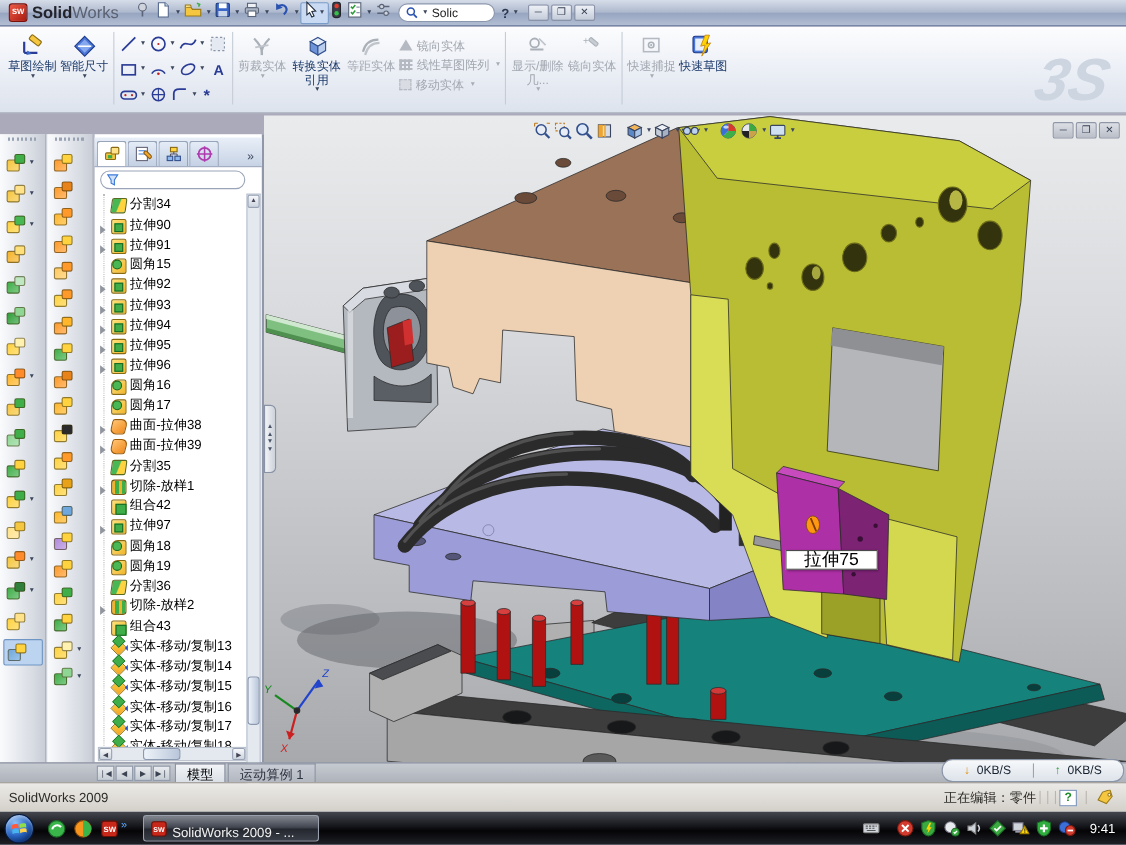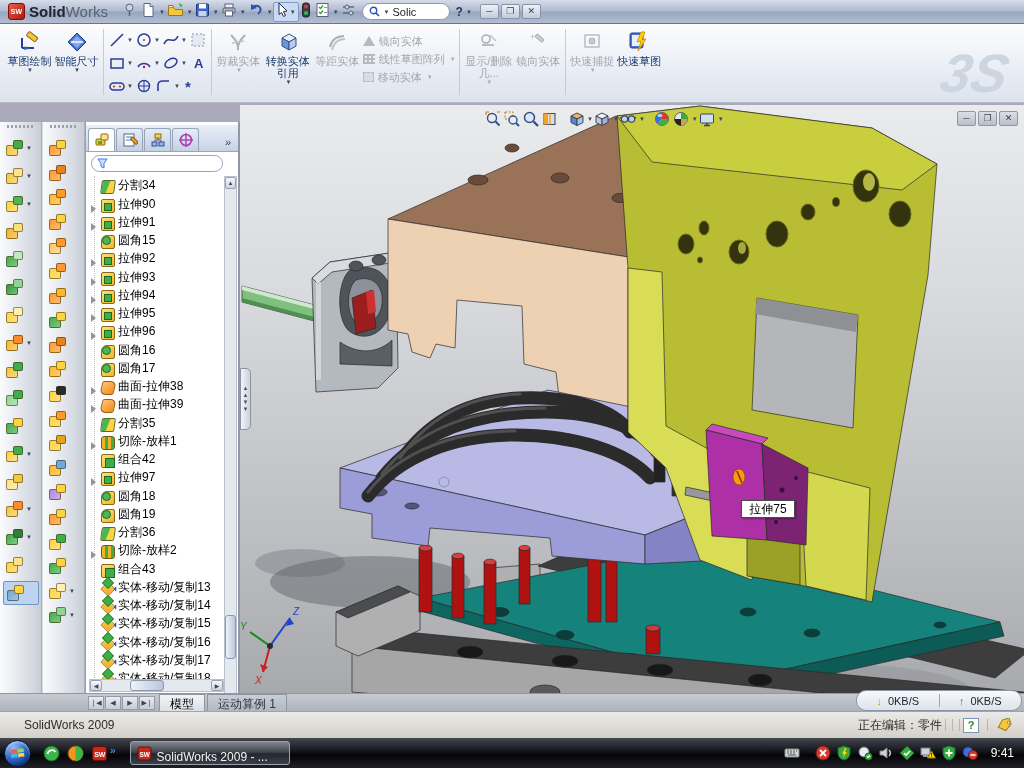--- a/index.html
+++ b/index.html
@@ -76,21 +76,21 @@
 .sarr{position:absolute;background:linear-gradient(#f6f8fa,#ccd4de);border:1px solid #98a2b4;border-radius:2px;font-size:6px;color:#445;display:flex;align-items:center;justify-content:center}
 .sthumb{position:absolute;background:linear-gradient(90deg,#eef3f9,#b9c6da);border:1px solid #8a98b0;border-radius:3px}
 
 .viewport{position:absolute;left:240px;top:105px;width:784px;height:588px;overflow:hidden;background:linear-gradient(#eaebed 0%,#d9dadd 32%,#babcc0 76%,#a7a9ad 100%);z-index:4}
 .headsup{position:absolute;left:243px;top:4px;display:flex;align-items:center;z-index:6}
 .huic{width:19px;height:19px;display:flex;align-items:center;justify-content:center}
 .docctl{position:absolute;right:6px;top:6px;display:flex;z-index:6}
 .docctl .winbtn{background:linear-gradient(#dcdfe5,#b9bec8);border-color:#8f96a6}
 .splitter{position:absolute;left:0;top:263px;width:11px;height:62px;background:linear-gradient(90deg,#f2f4f7,#ccd2da);border:1px solid #8a93a6;border-radius:0 5px 5px 0;display:flex;flex-direction:column;align-items:center;justify-content:center;gap:2px;z-index:6}
 .splitter span{font-size:6px;color:#4a5468;line-height:5px}
-.tooltip{position:absolute;left:501px;top:395px;min-width:54px;height:18px;background:#fff;border:1px solid #4a4a4a;box-shadow:1px 1px 2px rgba(0,0,0,.35);font-size:12px;display:flex;align-items:center;justify-content:center;color:#000;padding:0 4px;z-index:7}
+.tooltip{position:absolute;left:474px;top:395px;min-width:54px;height:18px;background:#fff;border:1px solid #4a4a4a;box-shadow:1px 1px 2px rgba(0,0,0,.35);font-size:16px;display:flex;align-items:center;justify-content:center;color:#000;padding:0 16px;z-index:7}
 
 .bottombar{position:absolute;left:0;top:693px;width:1024px;height:18px;background:linear-gradient(#c6cad1,#aeb3bb);border-top:1px solid #8f97a4;display:flex;align-items:flex-end;z-index:8}
 .vcr{display:flex;margin:0 4px 1px 88px;gap:1px}
 .vcrb{width:16px;height:14px;background:linear-gradient(#e9ecf0,#c6ccd4);border:1px solid #939cac;font-size:7px;color:#3c4454;display:flex;align-items:center;justify-content:center}
 .btab{height:17px;padding:1px 10px 0;font-size:12px;border:1px solid #8d94a4;border-bottom:none;white-space:nowrap}
 .btab.active{background:linear-gradient(#f2f4f7,#dbe0e7);color:#000}
 .btab.idle{background:linear-gradient(#c9cdd5,#b2b7c0);color:#2e3340;margin-left:2px}
 .netmeter{position:absolute;right:2px;top:-4px;width:166px;height:21px;background:linear-gradient(#f7f9fb,#dde3ea);border:1px solid #8b95a8;border-radius:10px;display:flex;align-items:center;font-size:11px;color:#16202e;z-index:9}
 .netmeter .half{flex:1;display:flex;align-items:center;justify-content:center;gap:6px}
 .netmeter .div{width:1px;height:13px;background:#9aa4b4}
@@ -1106,21 +1106,21 @@
         </div>
       <div class="div"></div>
       <div class="half">
           <span style="color:#2f9e3a;font-weight:bold">↑</span>
           <span>0KB/S</span>
         </div>
     </div>
   </div>
 
   <div class="statusbar">
-    <span style="margin-left:24px">SolidWorks 2009</span>
+    <span style="margin-left:8px">SolidWorks 2009</span>
     <span style="margin-left:auto">正在编辑：零件</span>
     <span class="stick"></span>
       <span class="stick"></span>
       <span class="stick"></span>
     <span class="helpbox">?</span>
     <span class="stick" style="margin:0 8px"></span>
     <svg width="18" height="14" viewBox="0 0 18 14" style="margin-right:10px">
       <path d="M2 7 L8 1.5 H15 V8 L8 12.5 Z" fill="#f5c63f" stroke="#9a7a1a" transform="rotate(-18 9 7)"></path>
         <circle cx="12.5" cy="4.5" r="1.3" fill="#fff" stroke="#9a7a1a"></circle>
     </svg>

